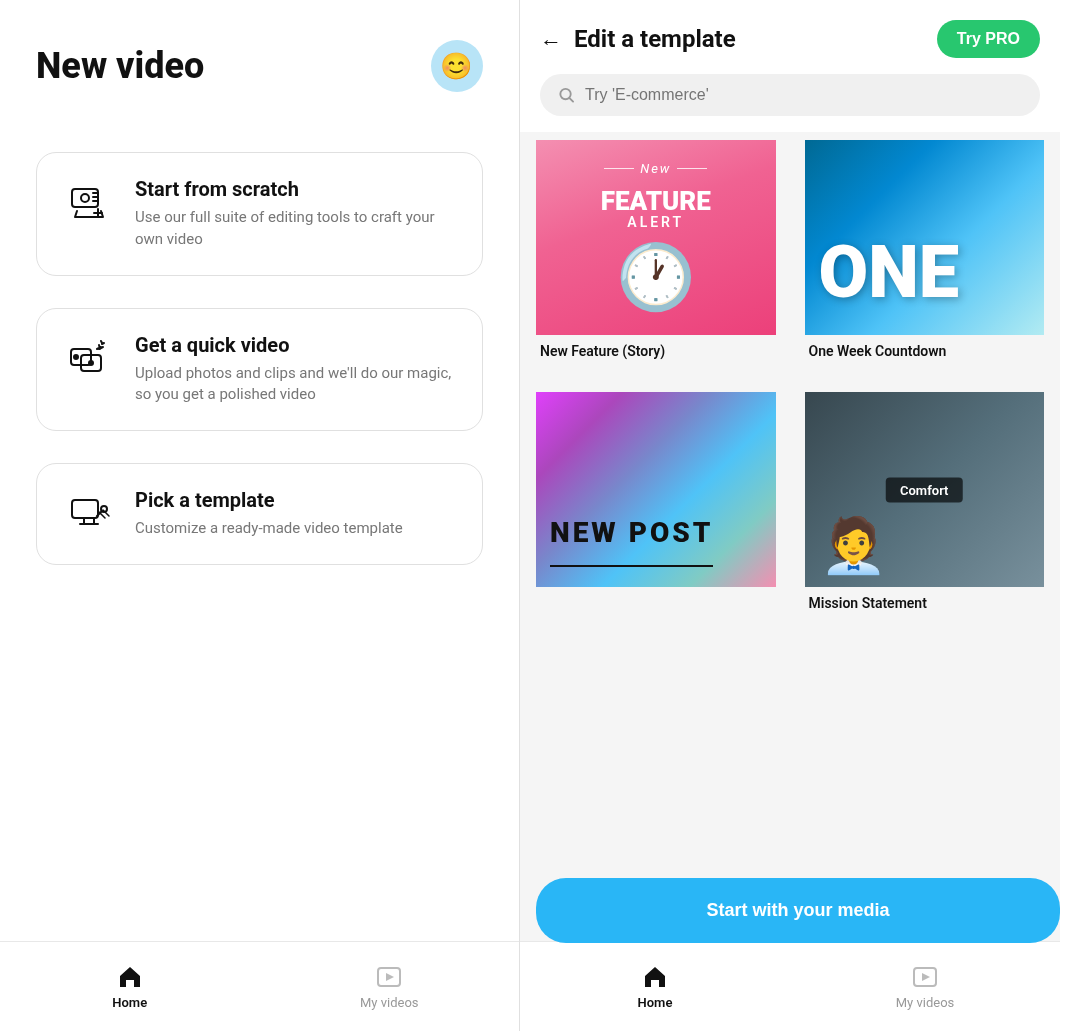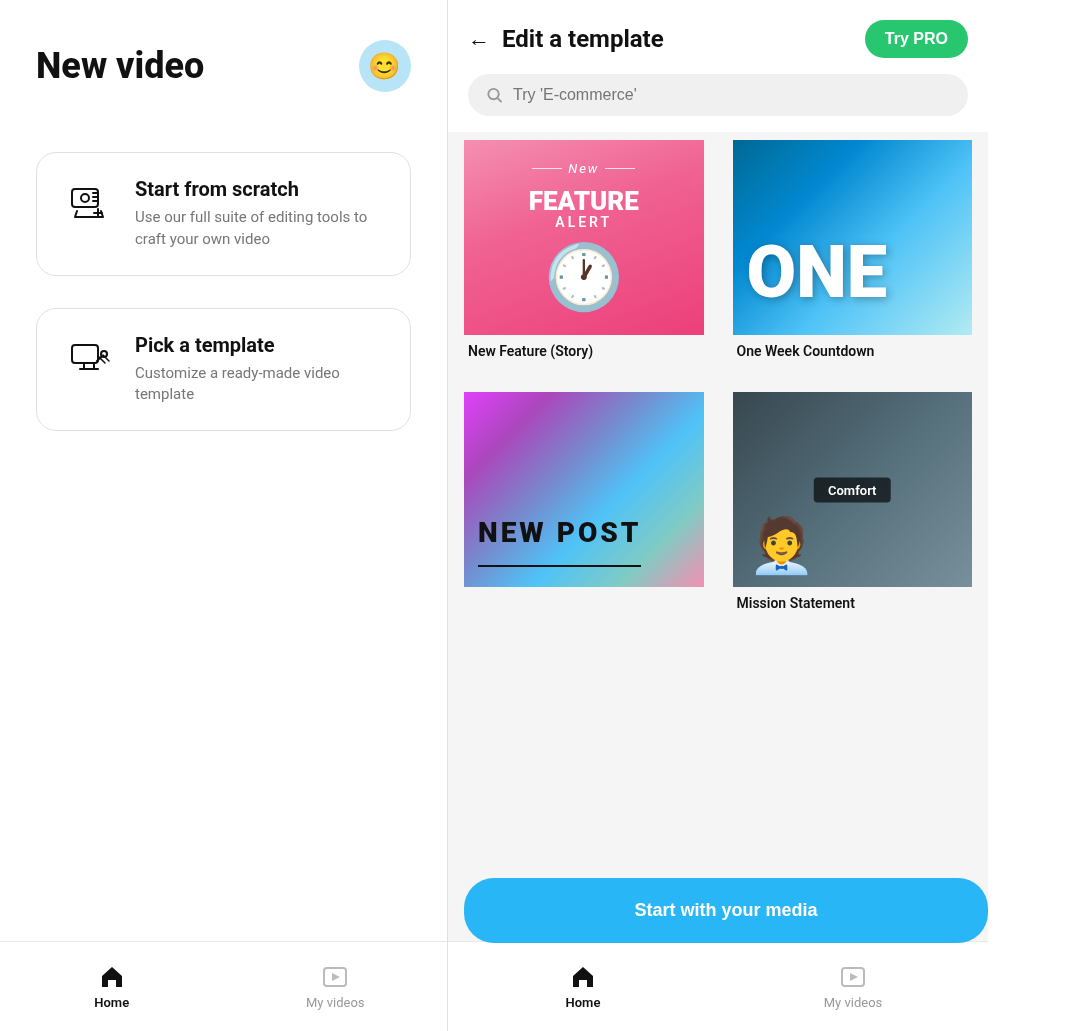--- a/index.html
+++ b/index.html
@@ -7,21 +7,21 @@
       font-family: -apple-system, BlinkMacSystemFont, 'Segoe UI', Roboto, sans-serif;
       background: #fff;
       width: 1080px;
       height: 1031px;
       display: flex;
       overflow: hidden;
     }
 
     
     .left-panel {
-      width: 448px;
+      width: 520px;
       height: 1031px;
       background: #fff;
       display: flex;
       flex-direction: column;
       position: relative;
       border-right: 1px solid #e0e0e0;
     }
 
     .left-header {
       padding: 40px 36px 20px;
@@ -401,20 +401,36 @@
           <path d="M26 12 L30 12 M26 16 L30 16 M26 20 L30 20"></path>
           <path d="M31 36 L31 28 M35 32 L27 32"></path>
         </svg>
       </div>
       <div class="card-text">
         <div class="card-title">Start from scratch</div>
         <div class="card-desc">Use our full suite of editing tools to craft your own video</div>
       </div>
     </div>
 
+    <div class="option-card">
+      <div class="card-icon">
+        <svg viewBox="0 0 44 44" fill="none" stroke="#111" stroke-width="2" stroke-linecap="round" stroke-linejoin="round">
+          <rect x="4" y="12" width="20" height="16" rx="3"></rect>
+          <rect x="14" y="18" width="20" height="16" rx="3"></rect>
+          <circle cx="9" cy="20" r="2" fill="#111"></circle>
+          <circle cx="24" cy="26" r="2" fill="#111"></circle>
+          <path d="M32 8 L33 12 M36 10 L32 12 M30 12 L34 10"></path>
+          <path d="M34 4 L35 6 M37 6 L35 7"></path>
+        </svg>
+      </div>
+      <div class="card-text">
+        <div class="card-title">Get a quick video</div>
+        <div class="card-desc">Upload photos and clips and we'll do our magic, so you get a polished video</div>
+      </div>
+    </div>
 
     <div class="option-card">
       <div class="card-icon">
         <svg viewBox="0 0 44 44" fill="none" stroke="#111" stroke-width="2" stroke-linecap="round" stroke-linejoin="round">
           <rect x="5" y="8" width="26" height="18" rx="3"></rect>
           <path d="M17 26 L17 32 L27 32 L27 26"></path>
           <path d="M13 32 L31 32"></path>
           <path d="M32 20 L38 26 M36 18 L42 24" stroke-width="1.5"></path>
           <circle cx="37" cy="17" r="3"></circle>
           <path d="M35 19 L30 24"></path>

